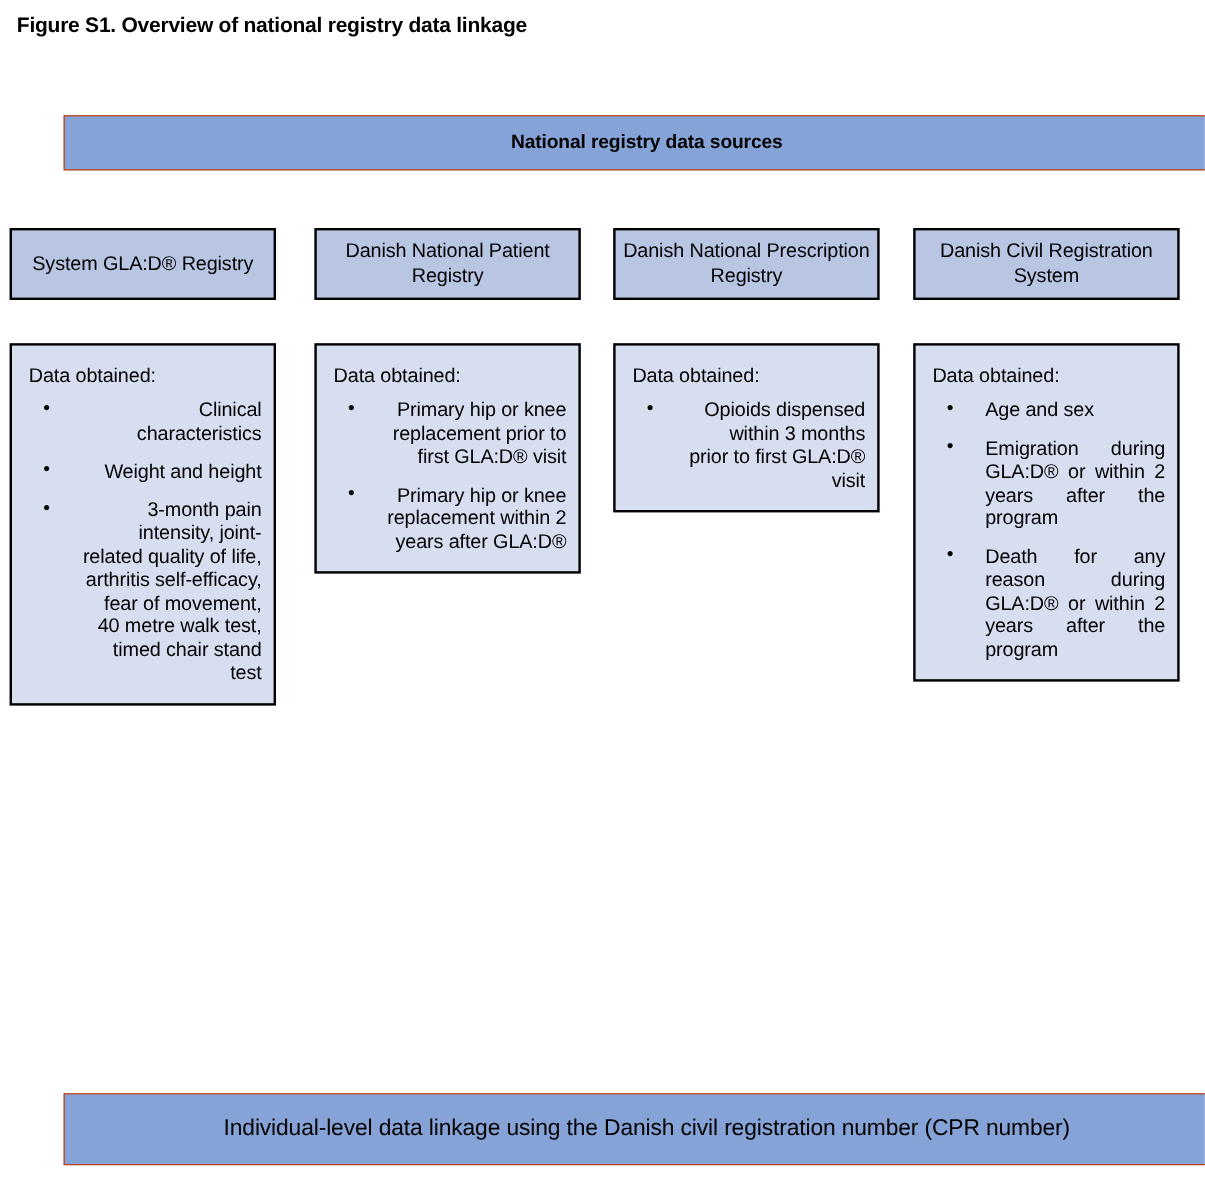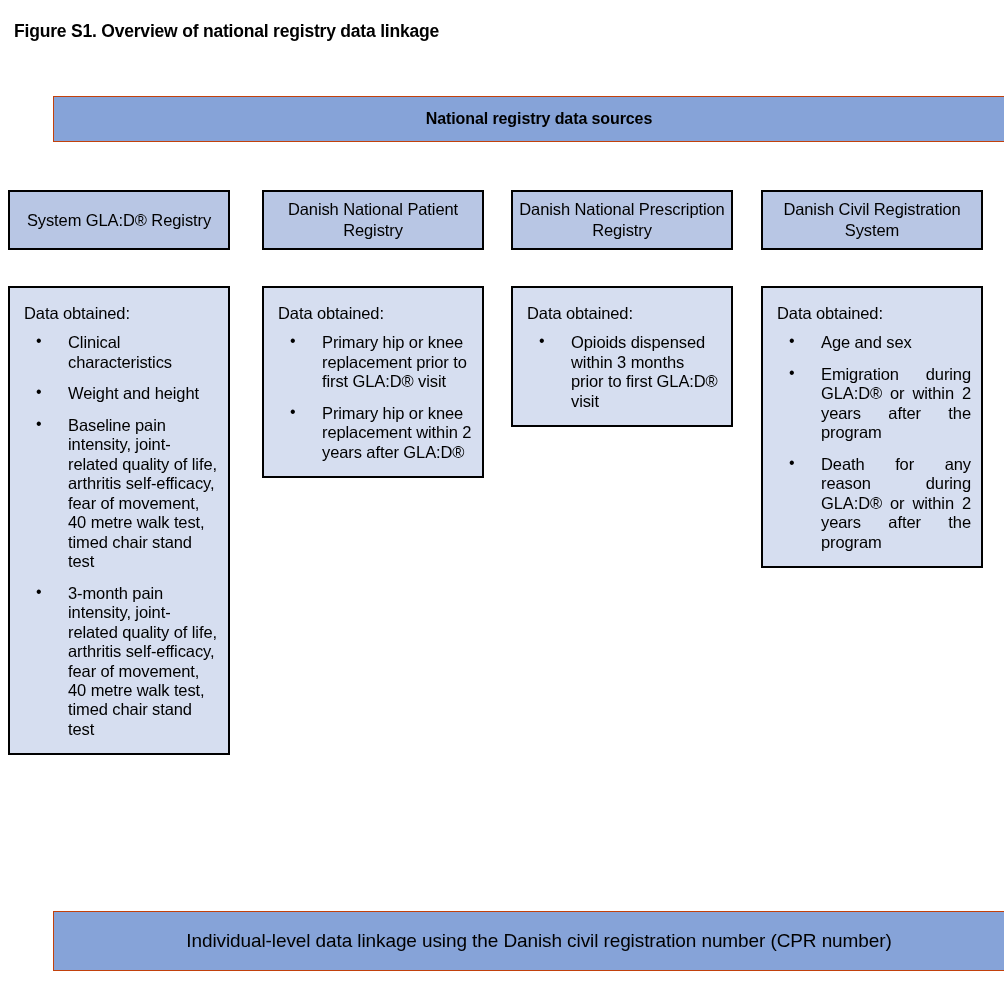--- a/index.html
+++ b/index.html
@@ -13,21 +13,21 @@
     height: 994px;
     position: relative;
     font-family: "Liberation Sans", sans-serif;
     color: #000000;
     overflow: hidden;
   }
 
   #figure-title {
     position: absolute;
     left: 14px;
-    top: 21px;
+    top: 11px;
     font-size: 17.5px;
     font-weight: bold;
     letter-spacing: -0.2px;
     color: #000000;
     white-space: nowrap;
   }
 
   .banner {
     position: absolute;
     left: 8px;
@@ -108,20 +108,21 @@
     margin: 0;
     padding: 0;
   }
   ul.data-list > li {
     position: relative;
     padding-left: 44px;
     margin-bottom: 12px;
     font-size: 16.5px;
     line-height: 1.18;
     letter-spacing: -0.1px;
+    text-align: right;
   }
   ul.data-list > li:last-child { margin-bottom: 0; }
   ul.data-list > li::before {
     content: "\2022";
     position: absolute;
     left: 12px;
     top: -1px;
     font-size: 16px;
     line-height: 1.18;
   }
@@ -139,21 +140,20 @@
   <span>National registry data sources</span>
 </div>
 
 <div class="column" id="column-0">
   <div class="registry-header">System GLA:D® Registry</div>
   <div class="data-box" id="data-box-0">
     <p class="data-label">Data obtained:</p>
     <ul class="data-list" id="list-0">
         <li>Clinical characteristics</li>
         <li>Weight and height</li>
-        <li>Baseline pain intensity, joint-related quality of life, arthritis self-efficacy, fear of movement, 40 metre walk test, timed chair stand test</li>
         <li>3-month pain intensity, joint-related quality of life, arthritis self-efficacy, fear of movement, 40 metre walk test, timed chair stand test</li>
       </ul>
   </div>
 </div>
 
 <div class="column" id="column-1">
   <div class="registry-header">Danish National Patient Registry</div>
   <div class="data-box" id="data-box-1">
     <p class="data-label">Data obtained:</p>
     <ul class="data-list" id="list-1">

